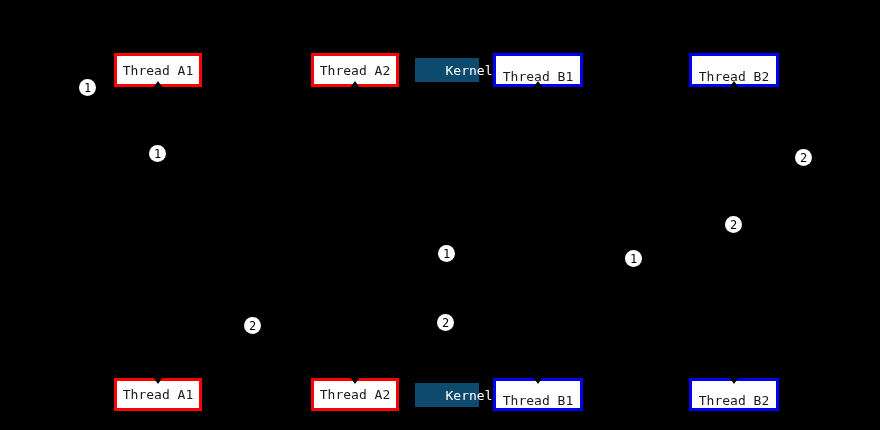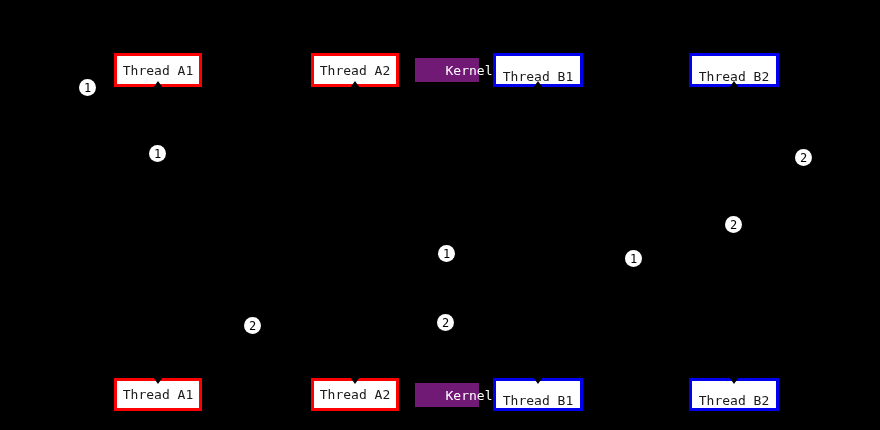--- a/index.html
+++ b/index.html
@@ -22,21 +22,21 @@
     color: #1a1a1a;
     display: flex;
     align-items: center;
     justify-content: center;
     font-size: 13px;
     white-space: nowrap;
   }
   .node.thread-a { border: 3px solid #ff0000; }
   .node.thread-b { border: 3px solid #0000ee; align-items: flex-end; }
   .node.kernel {
-    background: #701a75;
+    background: #0c4a6e;
     color: #ffffff;
     border: none;
     padding-left: 44px;
   }
   
   .notch {
     position: absolute;
     width: 0;
     height: 0;
     left: 50%;

